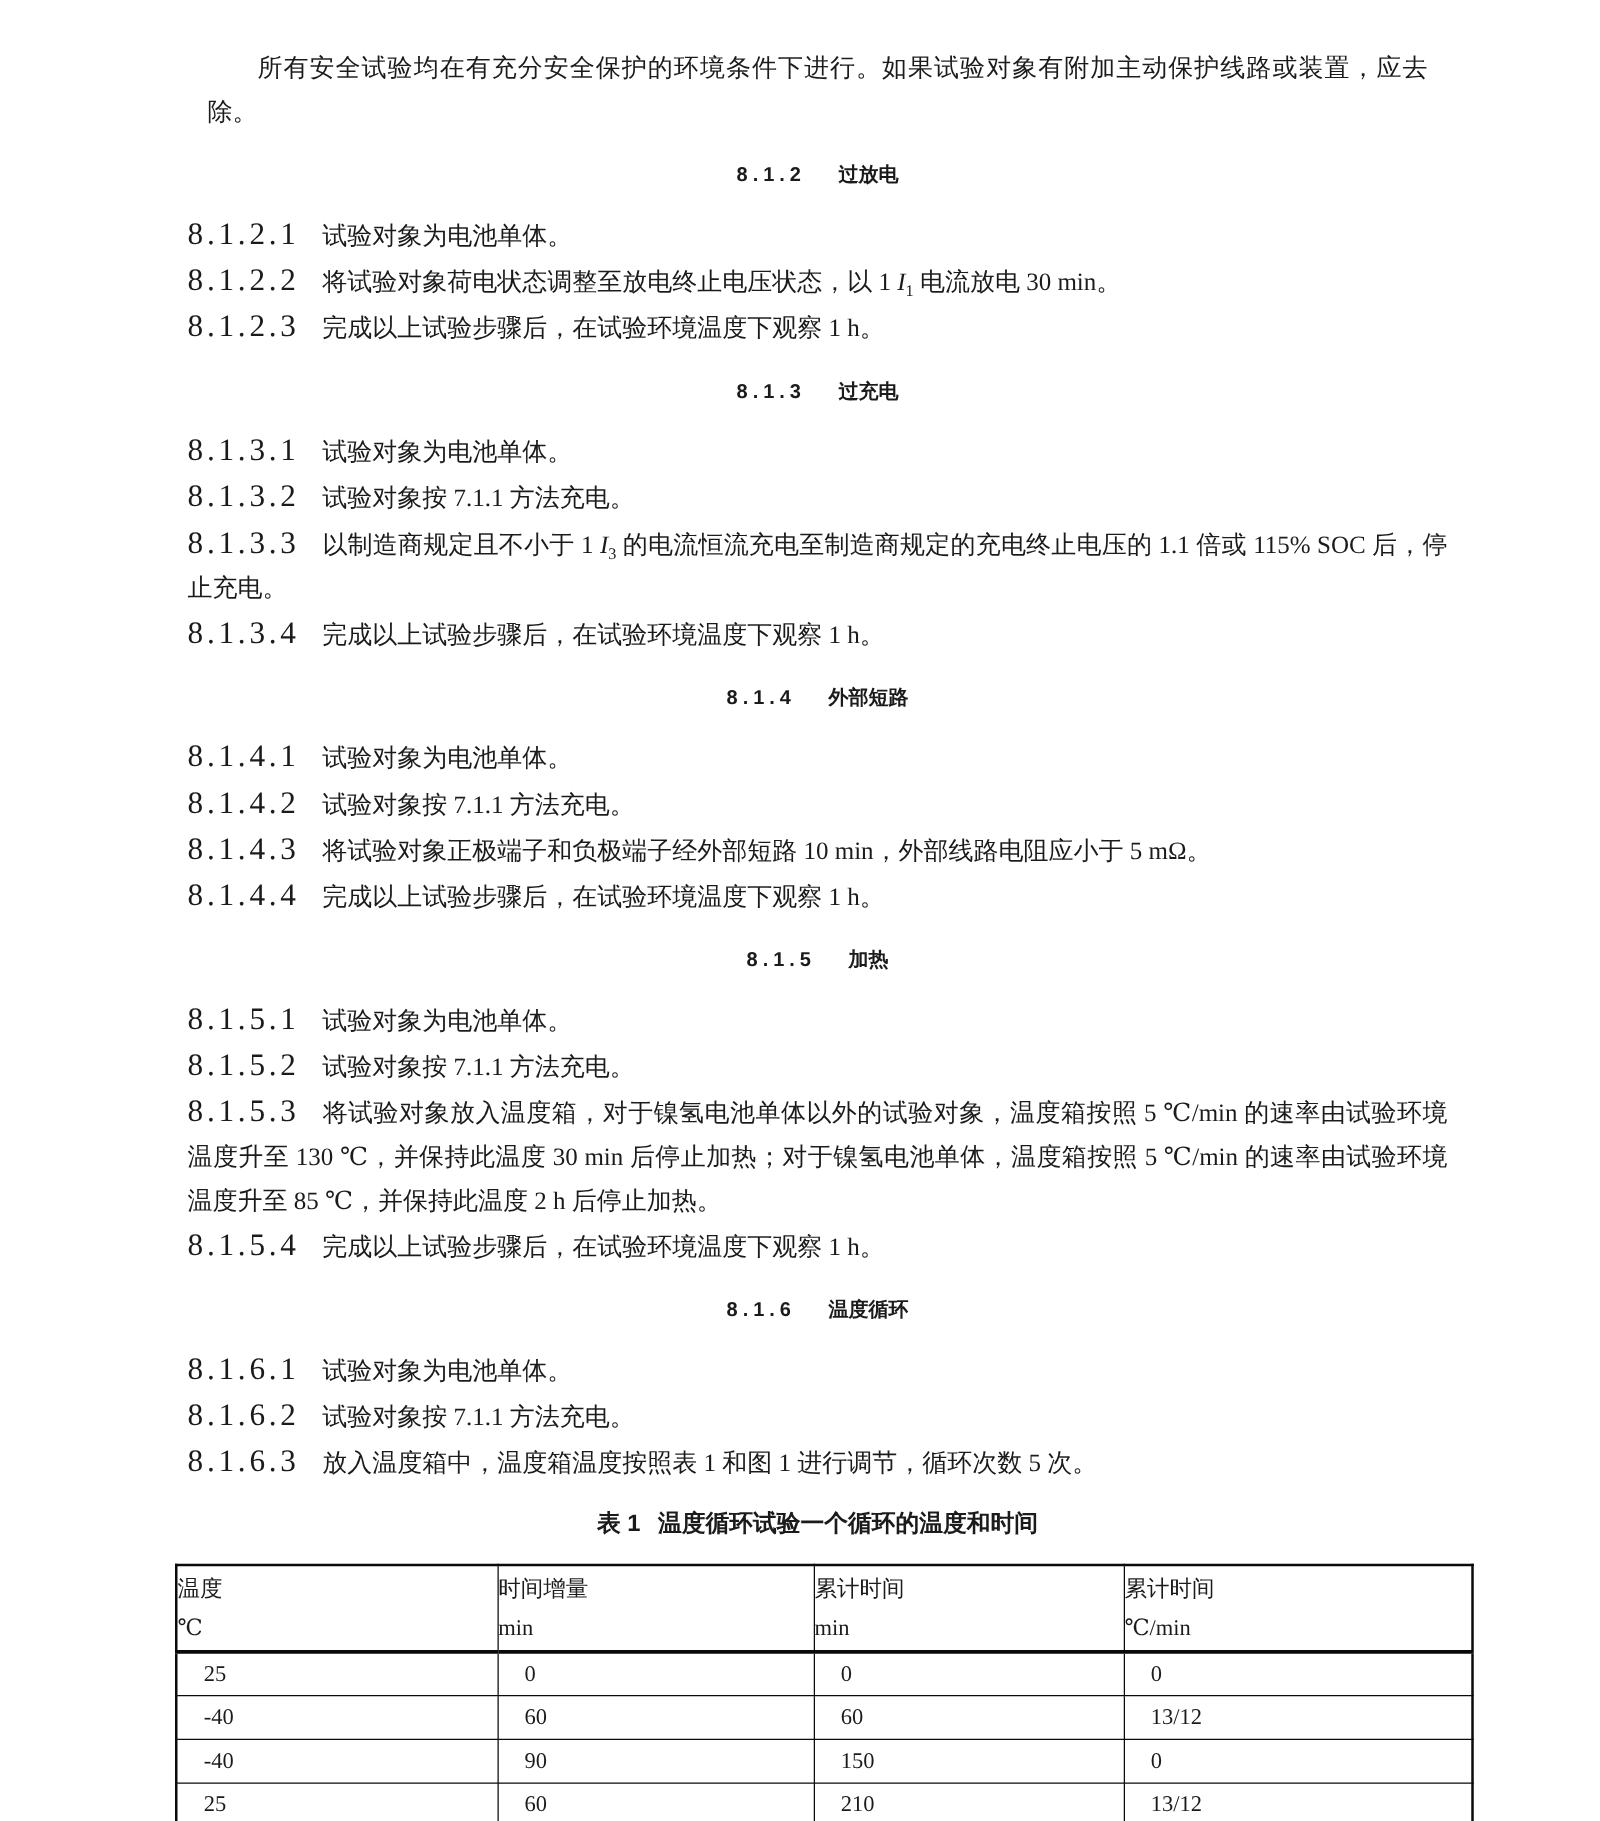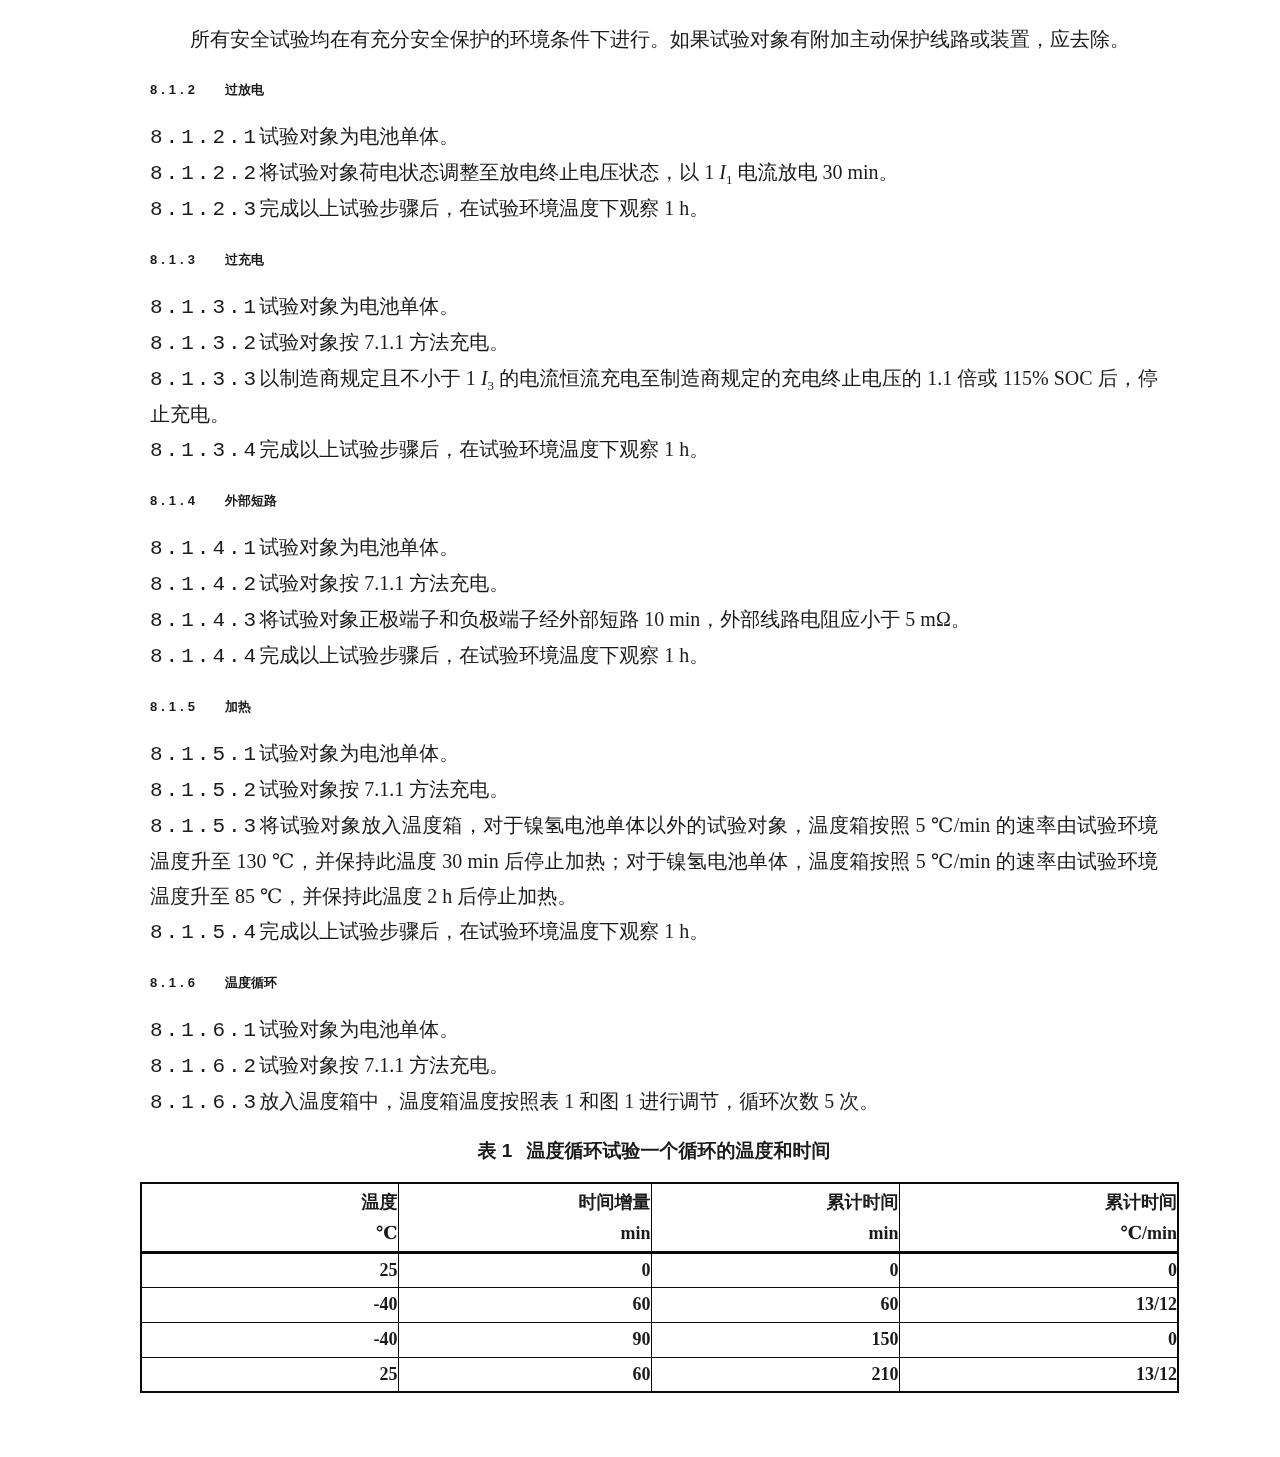--- a/index.html
+++ b/index.html
@@ -11,47 +11,49 @@
     color: #1b1b1b;
     font-family: "Liberation Serif", "DejaVu Serif", serif;
   }
   .page {
     width: 1280px;
     height: 1457px;
     background: #ffffff;
     padding: 22px 122px 0 150px;
   }
   .intro {
-    margin: 0;
+    margin: 16px;
     font-size: 20px;
     line-height: 35px;
     text-align: justify;
     text-indent: 2em;
   }
   .sec-heading {
     margin: 18px 0 14px 0;
     font-family: "Liberation Sans", "DejaVu Sans", sans-serif;
     font-weight: bold;
-    font-size: 13px;
+    font-size: 16px;
     line-height: 30px;
+    text-align: center;
   }
   .sec-heading .sec-num {
     letter-spacing: 4px;
     margin-right: 26px;
   }
   .clause {
     margin: 0;
     font-size: 20px;
     line-height: 35px;
     text-align: justify;
   }
   .clause .num {
-    font-family: Liberation Mono, monospace;
-    font-size: 21px;
+    font-family: Liberation Serif, serif;
+    font-size: 25px;
     letter-spacing: 3px;
+    margin-right: 18px;
     white-space: nowrap;
   }
   .var { font-style: italic; }
   sub.vsub { font-size: 13px; line-height: 0; }
   .tbl-caption {
     margin: 16px 0 16px 0;
     text-align: center;
     font-family: "Liberation Sans", "DejaVu Sans", sans-serif;
     font-weight: bold;
     font-size: 19px;
@@ -60,24 +62,24 @@
   .tbl-caption .cap-label { margin-right: 14px; }
   table.cycle-table {
     border-collapse: collapse;
     table-layout: fixed;
     width: 1037px;
     margin-left: -10px;
     border: 2.5px solid #0a0a0a;
   }
   .cycle-table th, .cycle-table td {
     border: 1.5px solid #0a0a0a;
-    text-align: right;
+    text-align: left;
     vertical-align: middle;
     padding: 0;
-    font-weight: bold;
+    font-weight: normal;
   }
   .cycle-table thead th {
     height: 69px;
     border-bottom: 3px solid #0a0a0a;
     font-size: 18px;
   }
   .cycle-table thead .col-name { line-height: 32px; }
   .cycle-table thead .col-unit { line-height: 30px; }
   .cycle-table tbody td {
     height: 35px;

